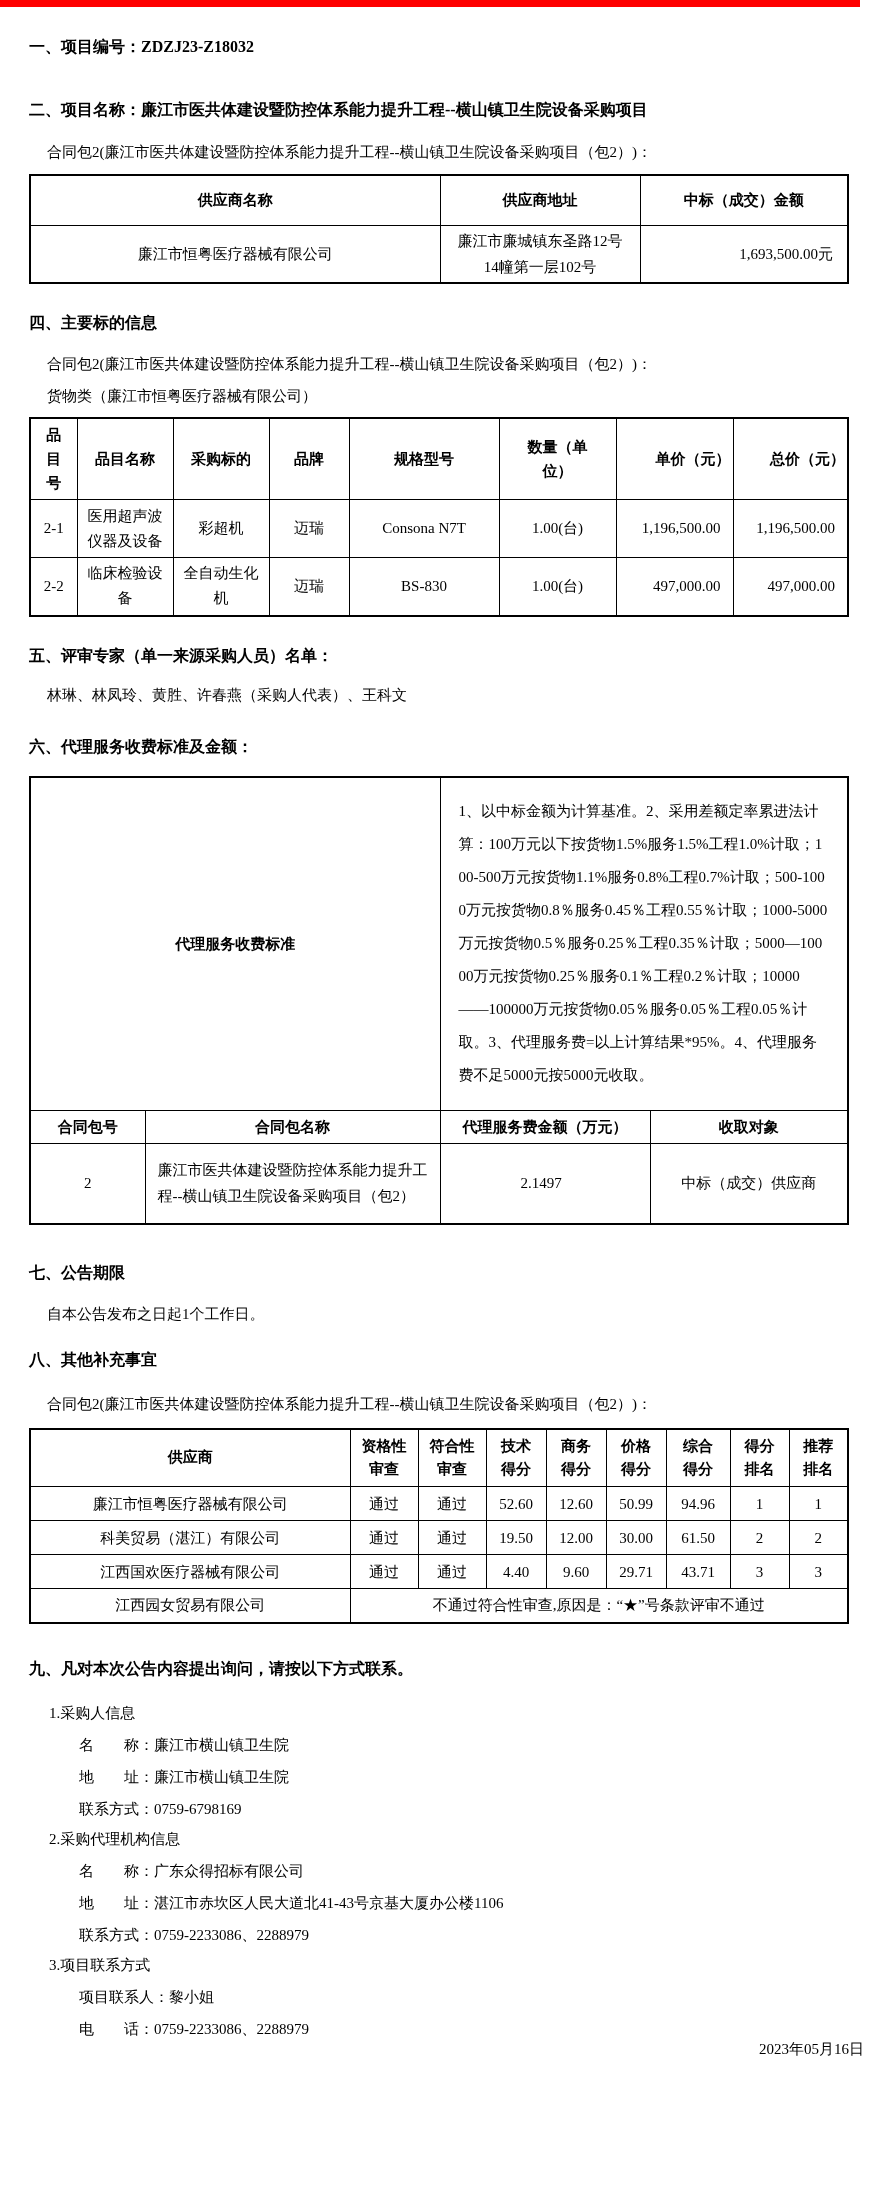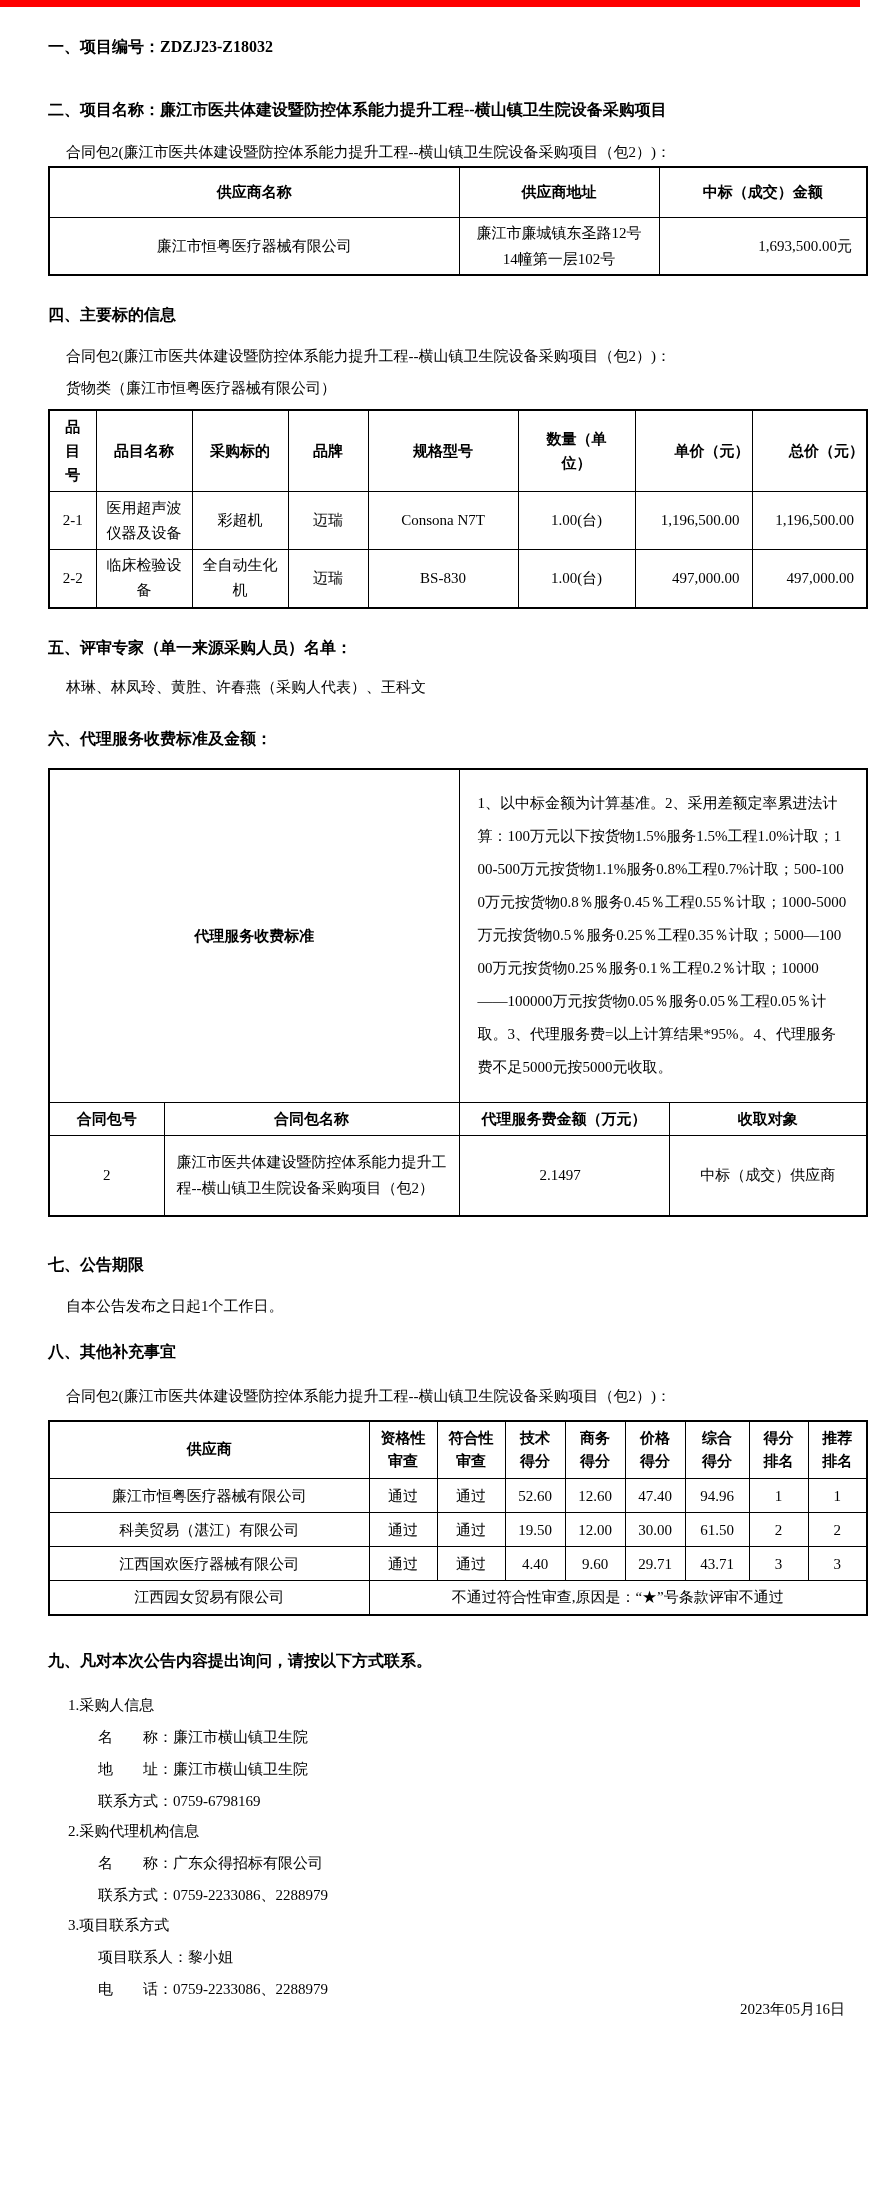--- a/index.html
+++ b/index.html
@@ -12,21 +12,21 @@
   .page { width: 878px; height: 2208px; overflow: hidden; background: #ffffff; }
 
   .red-rule {
     width: 860px;
     height: 2px;
     border-top: 5px solid #fe0000;
     border-bottom: 2px solid #fe0000;
     background: #ffffff;
   }
 
-  .content { padding: 0 48px; }
+  .content { padding: 0 29px; }
 
   .sec {
     font-size: 16px;
     font-weight: bold;
     line-height: 21px;
     margin: 0;
   }
   .mt29 { margin-top: 29px; }
   .mt42 { margin-top: 42px; }
   .mt41 { margin-top: 41px; }
@@ -62,21 +62,21 @@
     border: 1px solid #000000;
     text-align: center;
     vertical-align: middle;
     padding: 4px 6px;
     line-height: 24px;
     word-break: break-all;
     overflow-wrap: anywhere;
   }
   table.tbl th { font-weight: bold; }
 
-  .t1 { margin-top: 4px; }
+  .t1 { margin-top: 12px; }
   .t1 tr.hdr th { height: 50px; }
   .t1 tr.data td { height: 56px; line-height: 26px; }
   .t1 td.amount { text-align: right; padding-right: 14px; }
   .t1 td.addr { padding: 2px 15px; }
 
   .t2 { margin-top: 11px; }
   .t2 tr.hdr th { height: 82px; line-height: 24px; padding: 2px 2px; }
   .t2 tr.data td { height: 58px; line-height: 25px; }
   .t2 td.name-cell { padding: 2px 10px; }
   .t2 th.num, .t2 td.num { text-align: right; padding-right: 12px; }
@@ -252,21 +252,21 @@
           <th><span class="wrapblock w36">综合得分</span></th>
           <th><span class="wrapblock w36">得分排名</span></th>
           <th><span class="wrapblock w36">推荐排名</span></th>
         </tr>
         <tr class="data">
           <td>廉江市恒粤医疗器械有限公司</td>
           <td>通过</td>
           <td>通过</td>
           <td>52.60</td>
           <td>12.60</td>
-          <td>47.40</td>
+          <td>50.99</td>
           <td>94.96</td>
           <td>1</td>
           <td>1</td>
         </tr>
         <tr class="data">
           <td>科美贸易（湛江）有限公司</td>
           <td>通过</td>
           <td>通过</td>
           <td>19.50</td>
           <td>12.00</td>
@@ -295,20 +295,21 @@
 
     <p class="sec mt34">九、凡对本次公告内容提出询问，请按以下方式联系。</p>
 
     <p class="para ind-sub pmt24">1.采购人信息</p>
     <p class="para ind-line pmt12">名　　称：廉江市横山镇卫生院</p>
     <p class="para ind-line pmt12">地　　址：廉江市横山镇卫生院</p>
     <p class="para ind-line pmt12">联系方式：0759-6798169</p>
 
     <p class="para ind-sub pmt10">2.采购代理机构信息</p>
     <p class="para ind-line pmt12">名　　称：广东众得招标有限公司</p>
+    <p class="para ind-line pmt12">地　　址：湛江市赤坎区人民大道北41-43号京基大厦办公楼1106</p>
     <p class="para ind-line pmt12">联系方式：0759-2233086、2288979</p>
 
     <p class="para ind-sub pmt10">3.项目联系方式</p>
     <p class="para ind-line pmt12">项目联系人：黎小姐</p>
     <p class="para ind-line pmt12">电　　话：0759-2233086、2288979</p>
 
     <div class="footer">
       <p class="para fmt12">2023年05月16日</p>
     </div>
 

